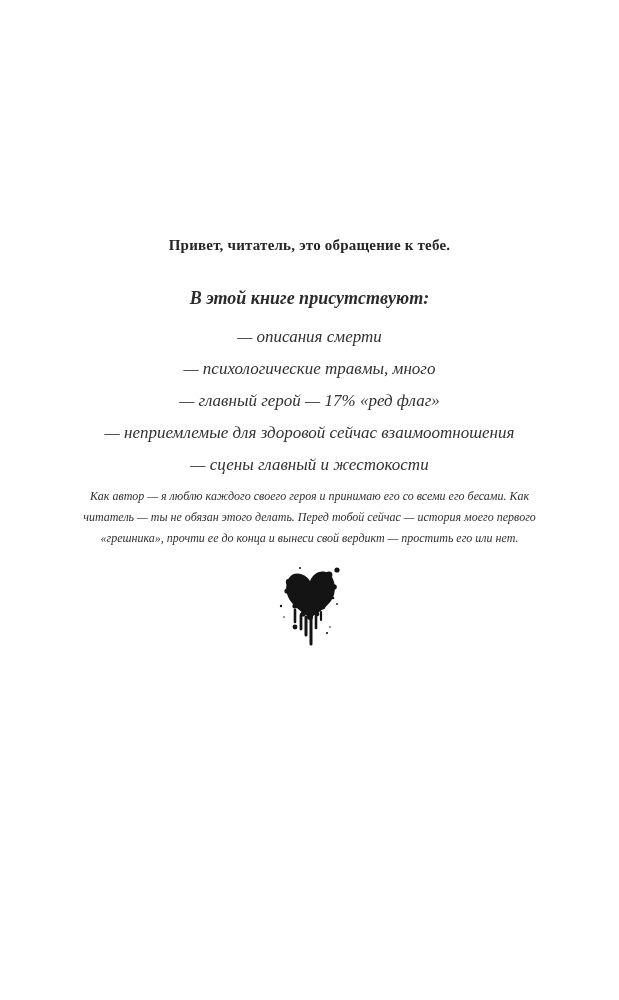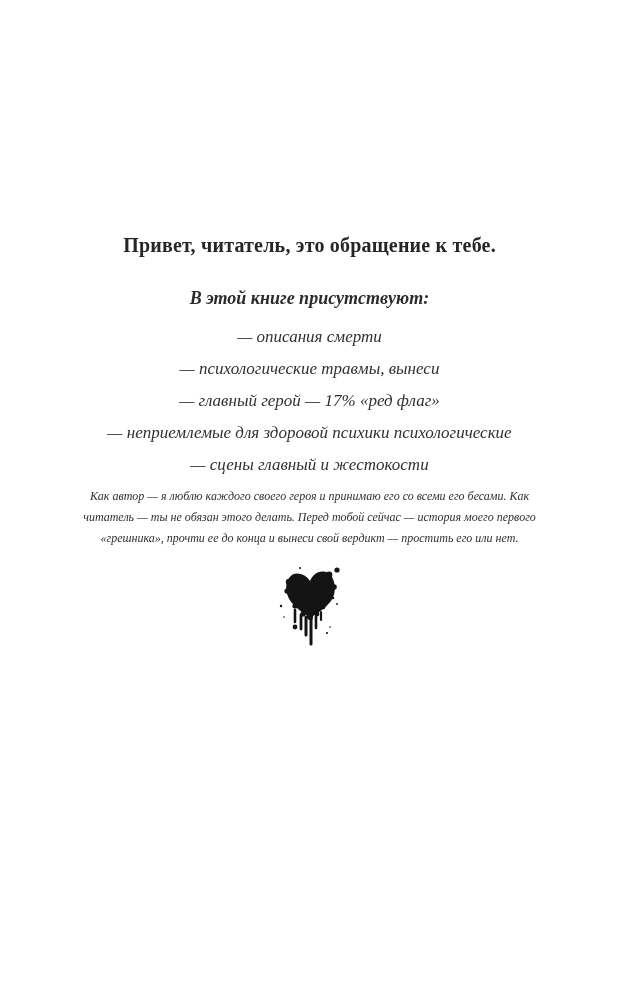--- a/index.html
+++ b/index.html
@@ -18,21 +18,21 @@
     overflow: hidden;
   }
   .content {
     width: 100%;
     box-sizing: border-box;
     padding-top: 232px;
     text-align: center;
   }
   h1.title {
     margin: 0;
-    font-size: 20px;
+    font-size: 15px;
     line-height: 26px;
     font-weight: bold;
     color: #262626;
     letter-spacing: 0.2px;
   }
   h2.list-heading {
     margin: 29px 0 16px 0;
     font-size: 18px;
     line-height: 23px;
     font-weight: bold;
@@ -76,23 +76,23 @@
 
 <div class="page">
   <div class="content">
 
     <h1 class="title">Привет, читатель, это обращение к тебе.</h1>
 
     <h2 class="list-heading">В этой книге присутствуют:</h2>
 
     <div class="warnings">
       <p>— описания смерти</p>
-      <p>— психологические травмы, вынеси</p>
+      <p>— психологические травмы, много</p>
       <p>— главный герой — 17% «ред флаг»</p>
-      <p>— неприемлемые для здоровой психики психологические</p>
+      <p>— неприемлемые для здоровой сейчас взаимоотношения</p>
       <p>— сцены главный и жестокости</p>
     </div>
 
     <p class="author-note">Как автор — я люблю каждого своего героя и принимаю его со всеми его бесами. Как читатель — ты не обязан этого делать. Перед тобой сейчас — история моего первого «грешника», прочти ее до конца и вынеси свой вердикт — простить его или нет.</p>
 
     <div class="illustration">
       <svg width="72" height="90" viewBox="0 0 64 90" aria-hidden="true">
         <g fill="currentColor" stroke="none">
 
           <path d="M32 16

